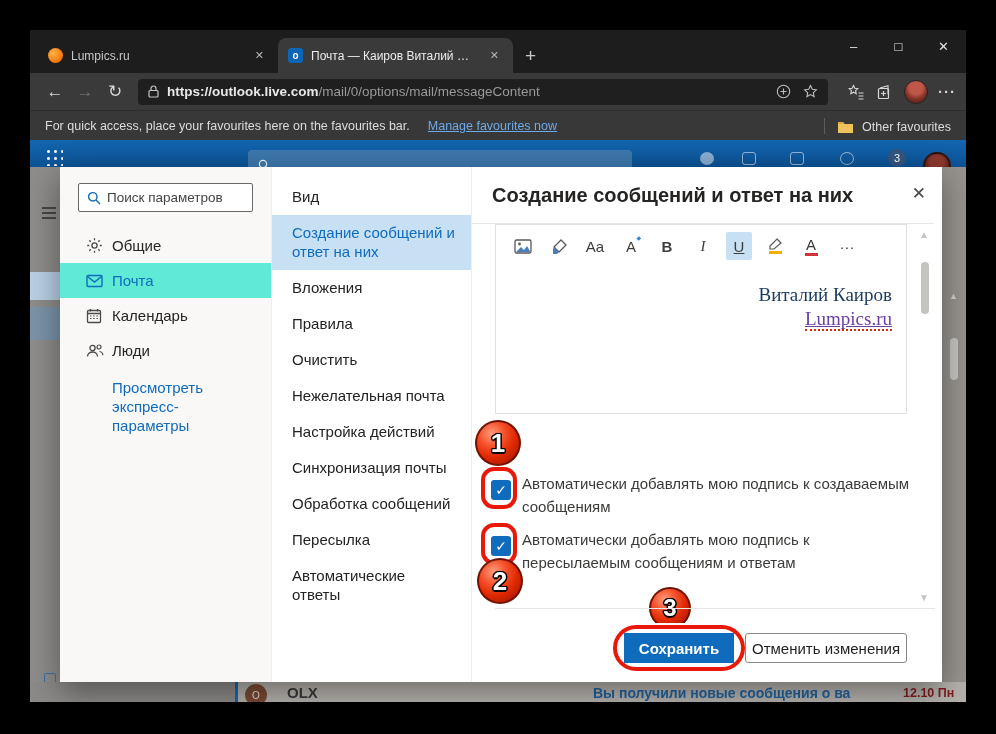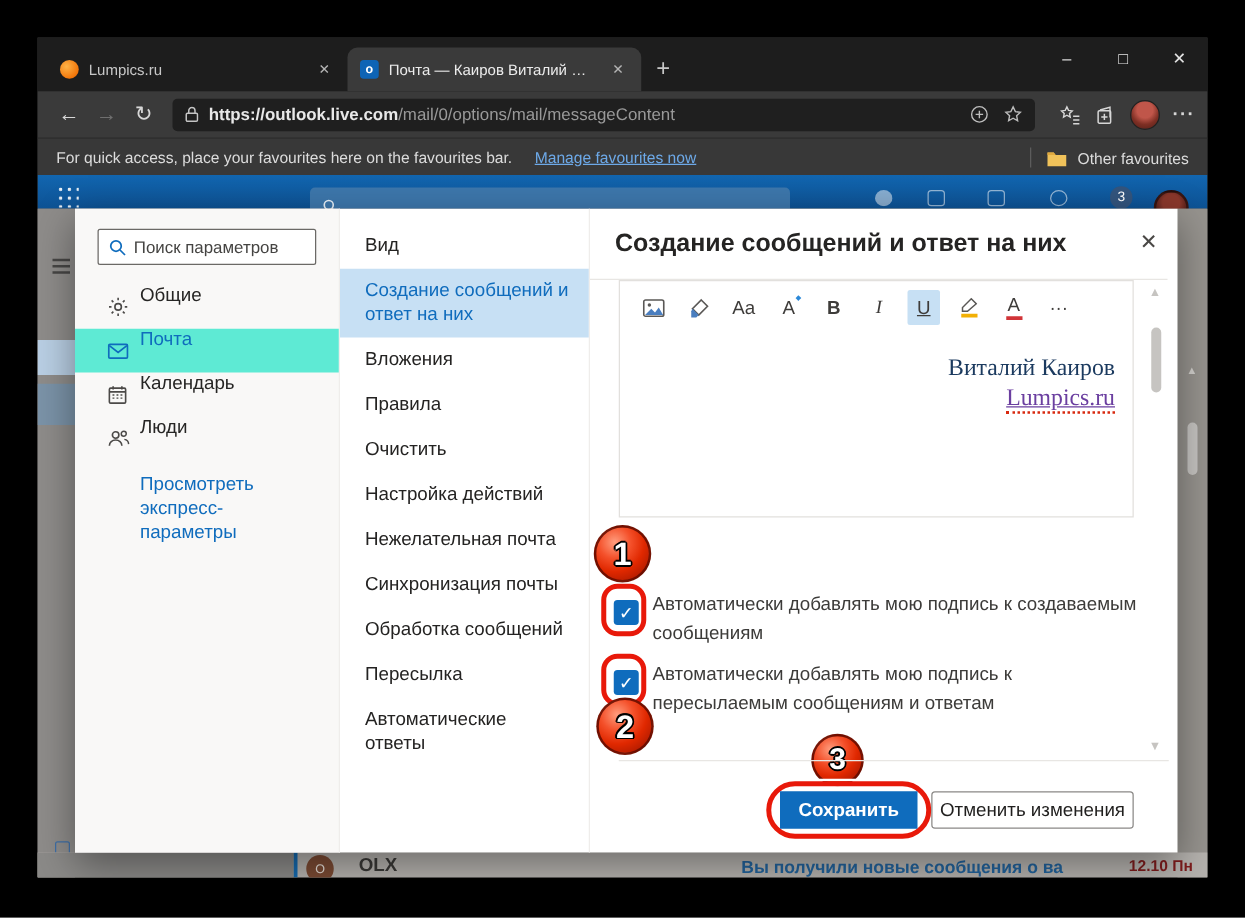--- a/index.html
+++ b/index.html
@@ -69,21 +69,21 @@
   .olx-time { position:absolute; left:873px; top:4px; font-size:12.5px; font-weight:bold; color:#7f1d1d; }
 
   
   .panel { position:absolute; left:30px; top:137px; width:882px; height:515px; background:#fff; display:flex; box-shadow:0 10px 30px rgba(0,0,0,.4); }
   .col1 { width:212px; background:#f9f8f7; border-right:1px solid #efedeb; position:relative; }
   .p-title { margin:16px 0 0 18px; font-size:23px; font-weight:bold; color:#2b2a29; }
   .p-search { margin:16px 18px 0 18px; height:29px; border:1px solid #6b6966; border-radius:2px; background:#fff; display:flex; align-items:center; padding:0 8px; }
   .p-search input { border:none; outline:none; width:125px; font-size:13.5px; margin-left:6px; background:transparent; font-family:"Liberation Sans",sans-serif; }
   .p-search input::placeholder { color:#454442; opacity:1; }
   .nav { margin-top:16px; }
-  .nav-item { height:35px; display:flex; padding-left:26px; font-size:15px; color:#262524; }
+  .nav-item { height:35px; display:flex; align-items:center; padding-left:26px; font-size:15px; color:#262524; }
   .nav-item .nico { width:26px; color:#4c4a48; display:flex; align-items:center; }
   .nav-item.sel { background:#5eead4; color:#0f6cbd; }
   .nav-item.sel .nico { color:#0f6cbd; }
   .quicklink { margin:10px 0 0 52px; width:112px; font-size:15px; line-height:19px; color:#0f6cbd; }
 
   .col2 { width:200px; border-right:1px solid #efedeb; padding-top:12px; }
   .sn-item { padding:8px 16px 9px 20px; font-size:15px; line-height:19px; color:#242322; }
   .sn-item.sel { background:#c7e0f4; color:#0f6cbd; }
 
   .col3 { flex:1; position:relative; }
@@ -290,22 +290,22 @@
         </div>
         <div class="quicklink">Просмотреть экспресс-параметры</div>
       </div>
 
       <div class="col2">
         <div class="sn-item">Вид</div>
         <div class="sn-item sel">Создание сообщений и ответ на них</div>
         <div class="sn-item">Вложения</div>
         <div class="sn-item">Правила</div>
         <div class="sn-item">Очистить</div>
+        <div class="sn-item">Нежелательная почта</div>
         <div class="sn-item">Настройка действий</div>
-        <div class="sn-item">Нежелательная почта</div>
         <div class="sn-item">Синхронизация почты</div>
         <div class="sn-item">Обработка сообщений</div>
         <div class="sn-item">Пересылка</div>
         <div class="sn-item">Автоматические ответы</div>
       </div>
 
       <div class="col3">
         <div class="d-title">Создание сообщений и ответ на них</div>
         <div class="d-close">✕</div>
         <div class="hline" style="left:0; top:56px; width:462px;"></div>

